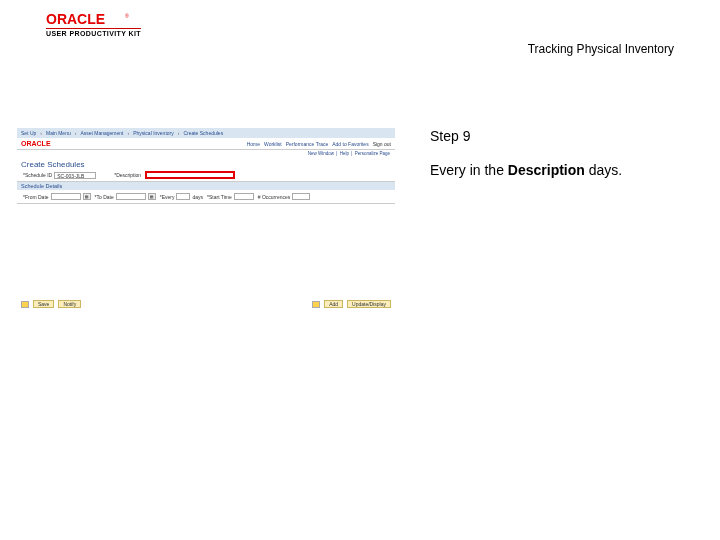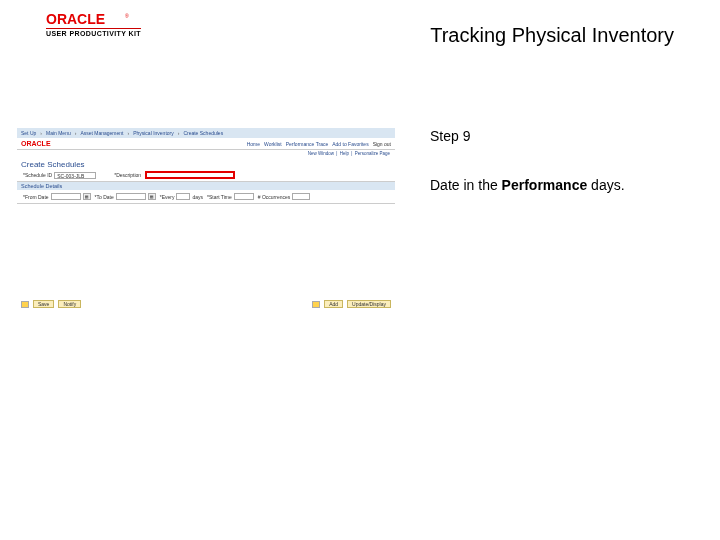--- a/index.html
+++ b/index.html
@@ -29,23 +29,23 @@
     font-size: 7px;
     letter-spacing: 0.4px;
     color: #000;
     border-top: 1px solid #c00;
     padding-top: 1px;
     margin-top: 2px;
     font-weight: bold;
   }
   .title {
     position: absolute;
-    top: 24px;
+    top: 42px;
     right: 46px;
-    font-size: 20px;
+    font-size: 12px;
     color: #000;
   }
 
   
   .screenshot {
     position: absolute;
     top: 128px;
     left: 17px;
     width: 378px;
     height: 180px;
@@ -159,41 +159,41 @@
 
   
   .instr {
     position: absolute;
     top: 128px;
     left: 430px;
     width: 250px;
     font-size: 14px;
     color: #000;
   }
-  .instr .step { margin-bottom: 33px; }
+  .instr .step { margin-bottom: 18px; }
   .instr b { font-weight: bold; }
 </style>
 </head>
 <body>
 
 <div class="header">
   <div class="logo-block">
     <svg class="oracle-logo" width="86" height="14" viewBox="0 0 86 14">
       <text x="0" y="12" font-family="Arial" font-size="14" font-weight="bold" fill="#e30000">ORACLE</text>
       <text x="79" y="6" font-size="5" fill="#e30000">®</text>
     </svg>
     <div class="upk-text">USER PRODUCTIVITY KIT</div>
   </div>
   <div class="title">Tracking Physical Inventory</div>
 </div>
 
 <div class="instr">
   <div class="step">Step 9</div>
   <div>
-    <span>Date in the </span><b>Performance</b><span> days.</span>
+    <span>Every in the </span><b>Description</b><span> days.</span>
   </div>
 </div>
 
 <div class="screenshot">
 
   <div class="bc">
     <span>Set Up</span>
       <span class="sep">›</span>
     <span>Main Menu</span>
       <span class="sep">›</span>

